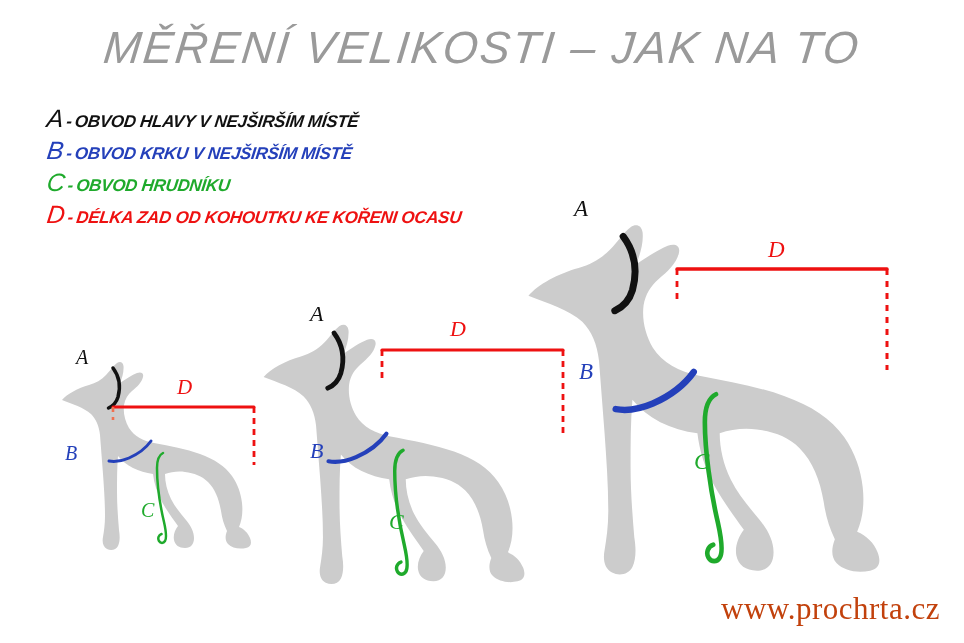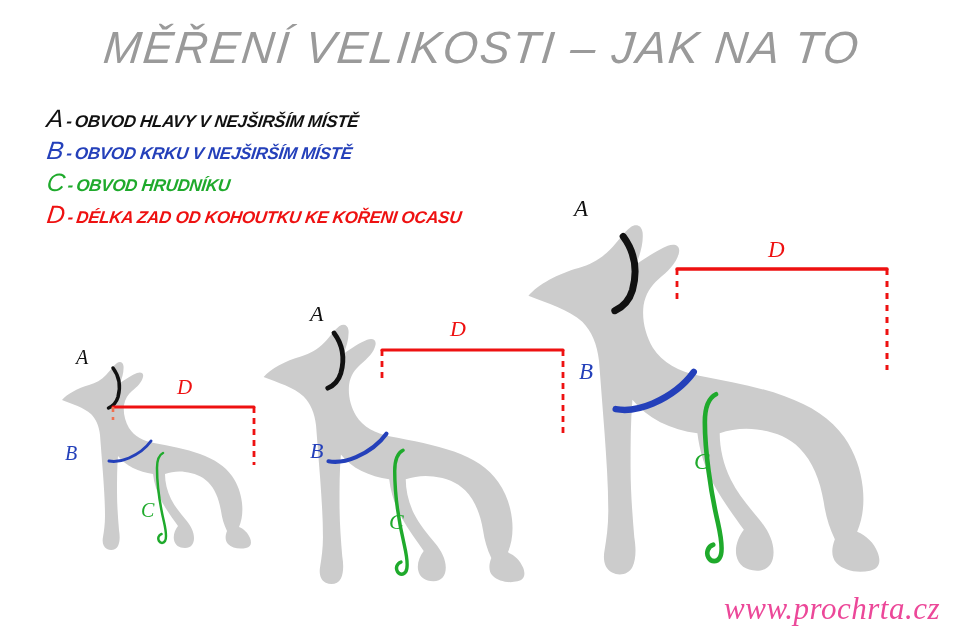--- a/index.html
+++ b/index.html
@@ -26,21 +26,21 @@
   .legend-dash{font-size:17px;padding:0 3px;}
   .legend-text{font-size:17px;letter-spacing:-0.3px;}
   .lg-A{color:#111111;}
   .lg-B{color:#2440ba;}
   .lg-C{color:#1faa2c;}
   .lg-D{color:#ee1111;}
 
   #watermark{
     position:absolute;right:24px;bottom:16px;
     font-family:"Liberation Serif",serif;
-    font-style:italic;font-size:31px;color:#ec4899;
+    font-size:31px;color:#c2410c;
     letter-spacing:0.5px;
   }
 
   .dog{position:absolute;}
   .dog svg{display:block;overflow:visible;}
 
   .mark-label{
     position:absolute;
     font-family:"Liberation Serif",serif;
     font-style:italic;font-weight:400;

